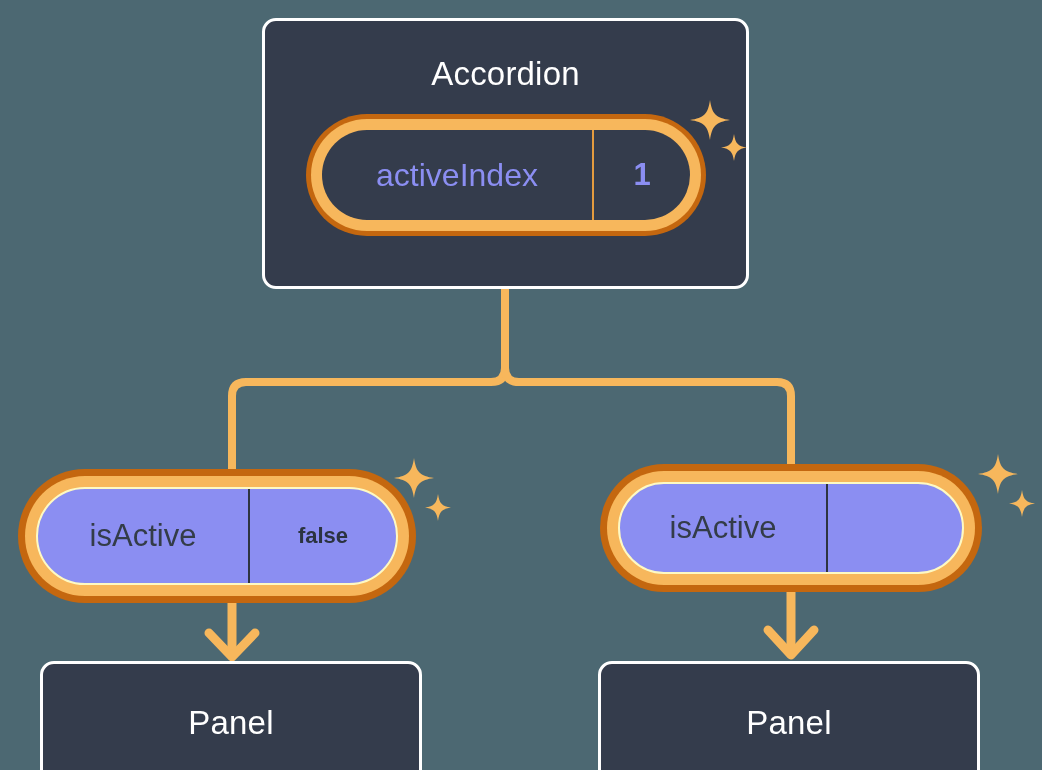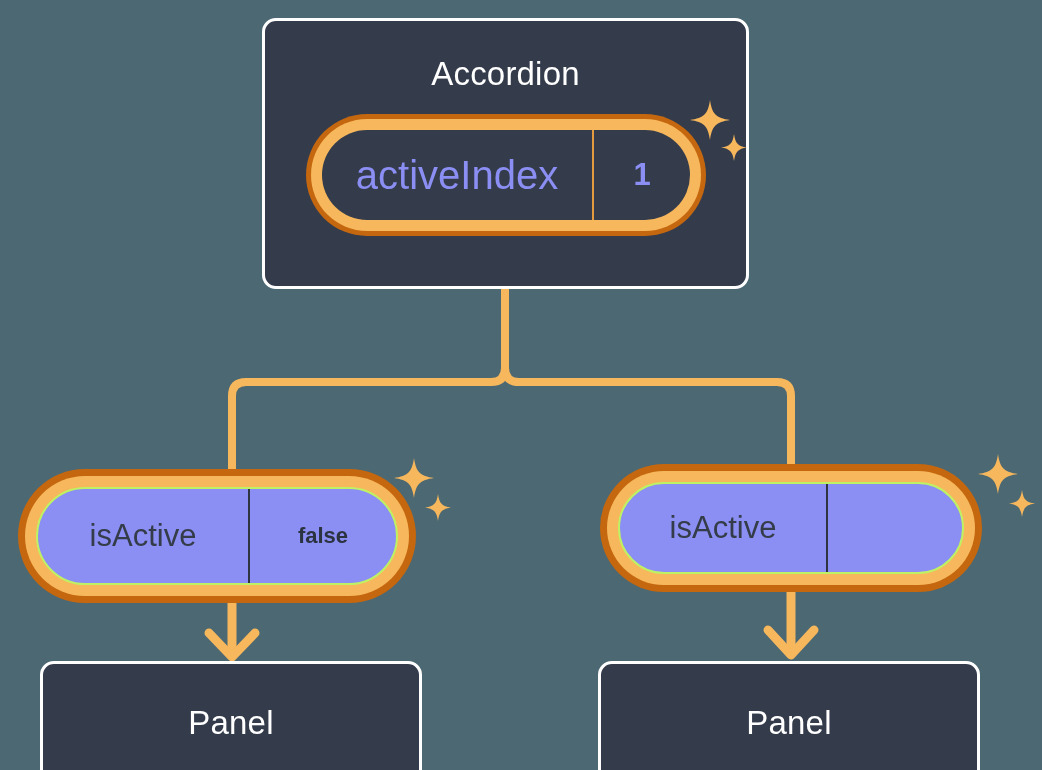--- a/index.html
+++ b/index.html
@@ -132,42 +132,42 @@
   #accordion-pill .pill-mid {
     left: 5px; top: 5px; right: 5px; bottom: 5px;
   }
   #accordion-pill .pill-inner {
     left: 16px; top: 16px; right: 16px; bottom: 16px;
     background: #343c4c;
   }
   #accordion-pill .pill-key {
     flex: 0 0 272px;
     color: #8b8ef2;
-    font-size: 40px;
+    font-size: 32px;
     font-weight: 400;
     border-right: 2px solid #e39b3f;
   }
   #accordion-pill .pill-val {
     flex: 1 1 auto;
     color: #8b8ef2;
     font-size: 31px;
     font-weight: 700;
   }
 
   
   .pill-purple .pill-outer {
     left: 0; top: 0; right: 0; bottom: 0;
   }
   .pill-purple .pill-mid {
     left: 7px; top: 7px; right: 7px; bottom: 7px;
   }
   .pill-purple .pill-inner {
     left: 18px; top: 18px; right: 18px; bottom: 18px;
     background: #8b8ef2;
-    border: 2px solid #bef264;
+    border: 2px solid #fef9c3;
   }
   .pill-purple .pill-key {
     color: #333c48;
     font-size: 31px;
     font-weight: 400;
     border-right: 2px solid #2e3440;
   }
   .pill-purple .pill-val {
     color: #2b3340;
     font-size: 22px;

